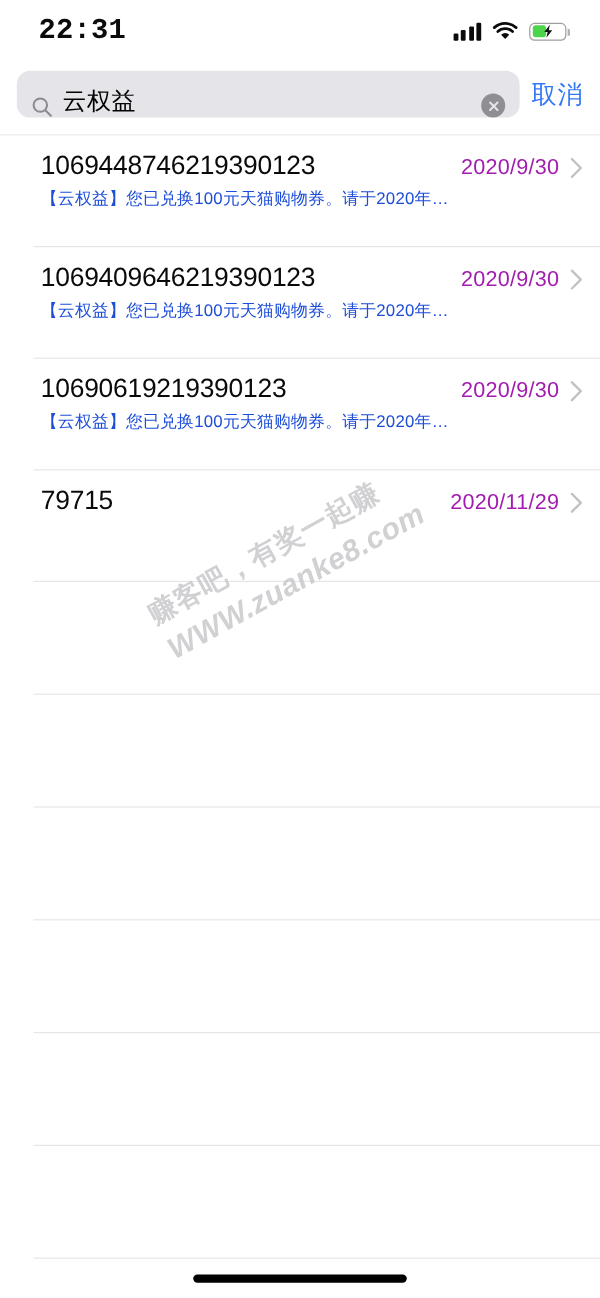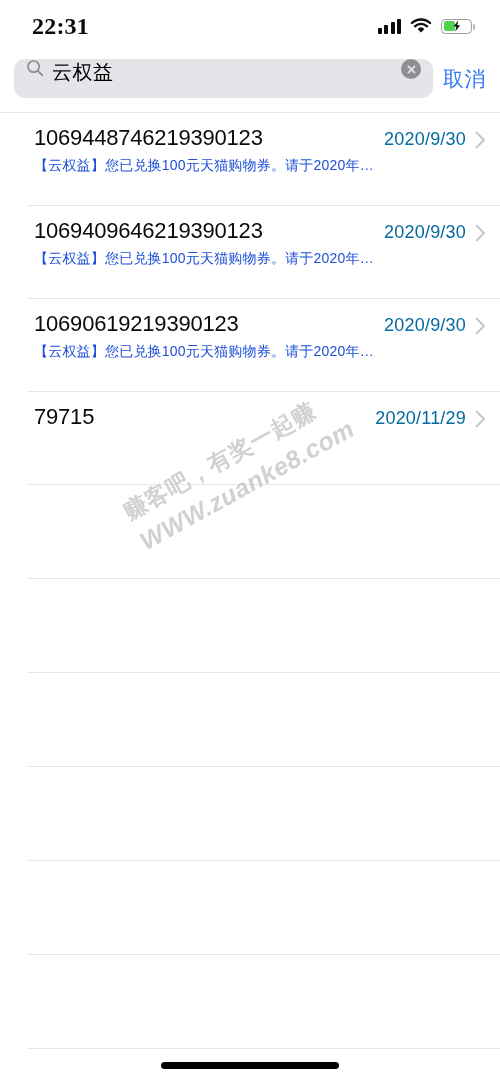--- a/index.html
+++ b/index.html
@@ -28,21 +28,21 @@
     justify-content: space-between;
     padding: 0 28px 0 32px;
     box-sizing: border-box;
     background: #ffffff;
   }
   .status-time {
     font-size: 24px;
     font-weight: bold;
     color: #0b0b0b;
     letter-spacing: 0.2px;
-    font-family: Liberation Serif, serif;
+    font-family: Liberation Mono, monospace;
   }
   .status-right {
     display: flex;
     align-items: center;
     gap: 9px;
   }
   .signal-bars {
     display: flex;
     align-items: flex-end;
     gap: 2.5px;
@@ -101,21 +101,21 @@
     display: flex;
     align-items: center;
     padding: 7px 14px 14px 14px;
     background: #ffffff;
     box-sizing: border-box;
   }
   .search-field {
     flex: 1;
     position: relative;
     display: flex;
-    align-items: flex-start;
+    align-items: flex-end;
     height: 39px;
     background: #e4e4e9;
     border-radius: 11px;
     padding: 0 12px;
     box-sizing: border-box;
   }
   .search-glass { flex: 0 0 auto; margin-right: 8px; display:block; }
   .search-value {
     font-size: 20px;
     color: #000000;
@@ -177,21 +177,21 @@
   }
   .row-right {
     display: flex;
     align-items: center;
     gap: 9px;
     flex: 0 0 auto;
     margin-left: 10px;
   }
   .row-date {
     font-size: 18px;
-    color: #0369a1;
+    color: #a21caf;
     white-space: nowrap;
     letter-spacing: 0.2px;
   }
   .chevron { display:block; }
   .row-preview {
     margin-top: 6px;
     font-size: 14px;
     color: #1d4ed8;
     letter-spacing: 0.2px;
     white-space: nowrap;

